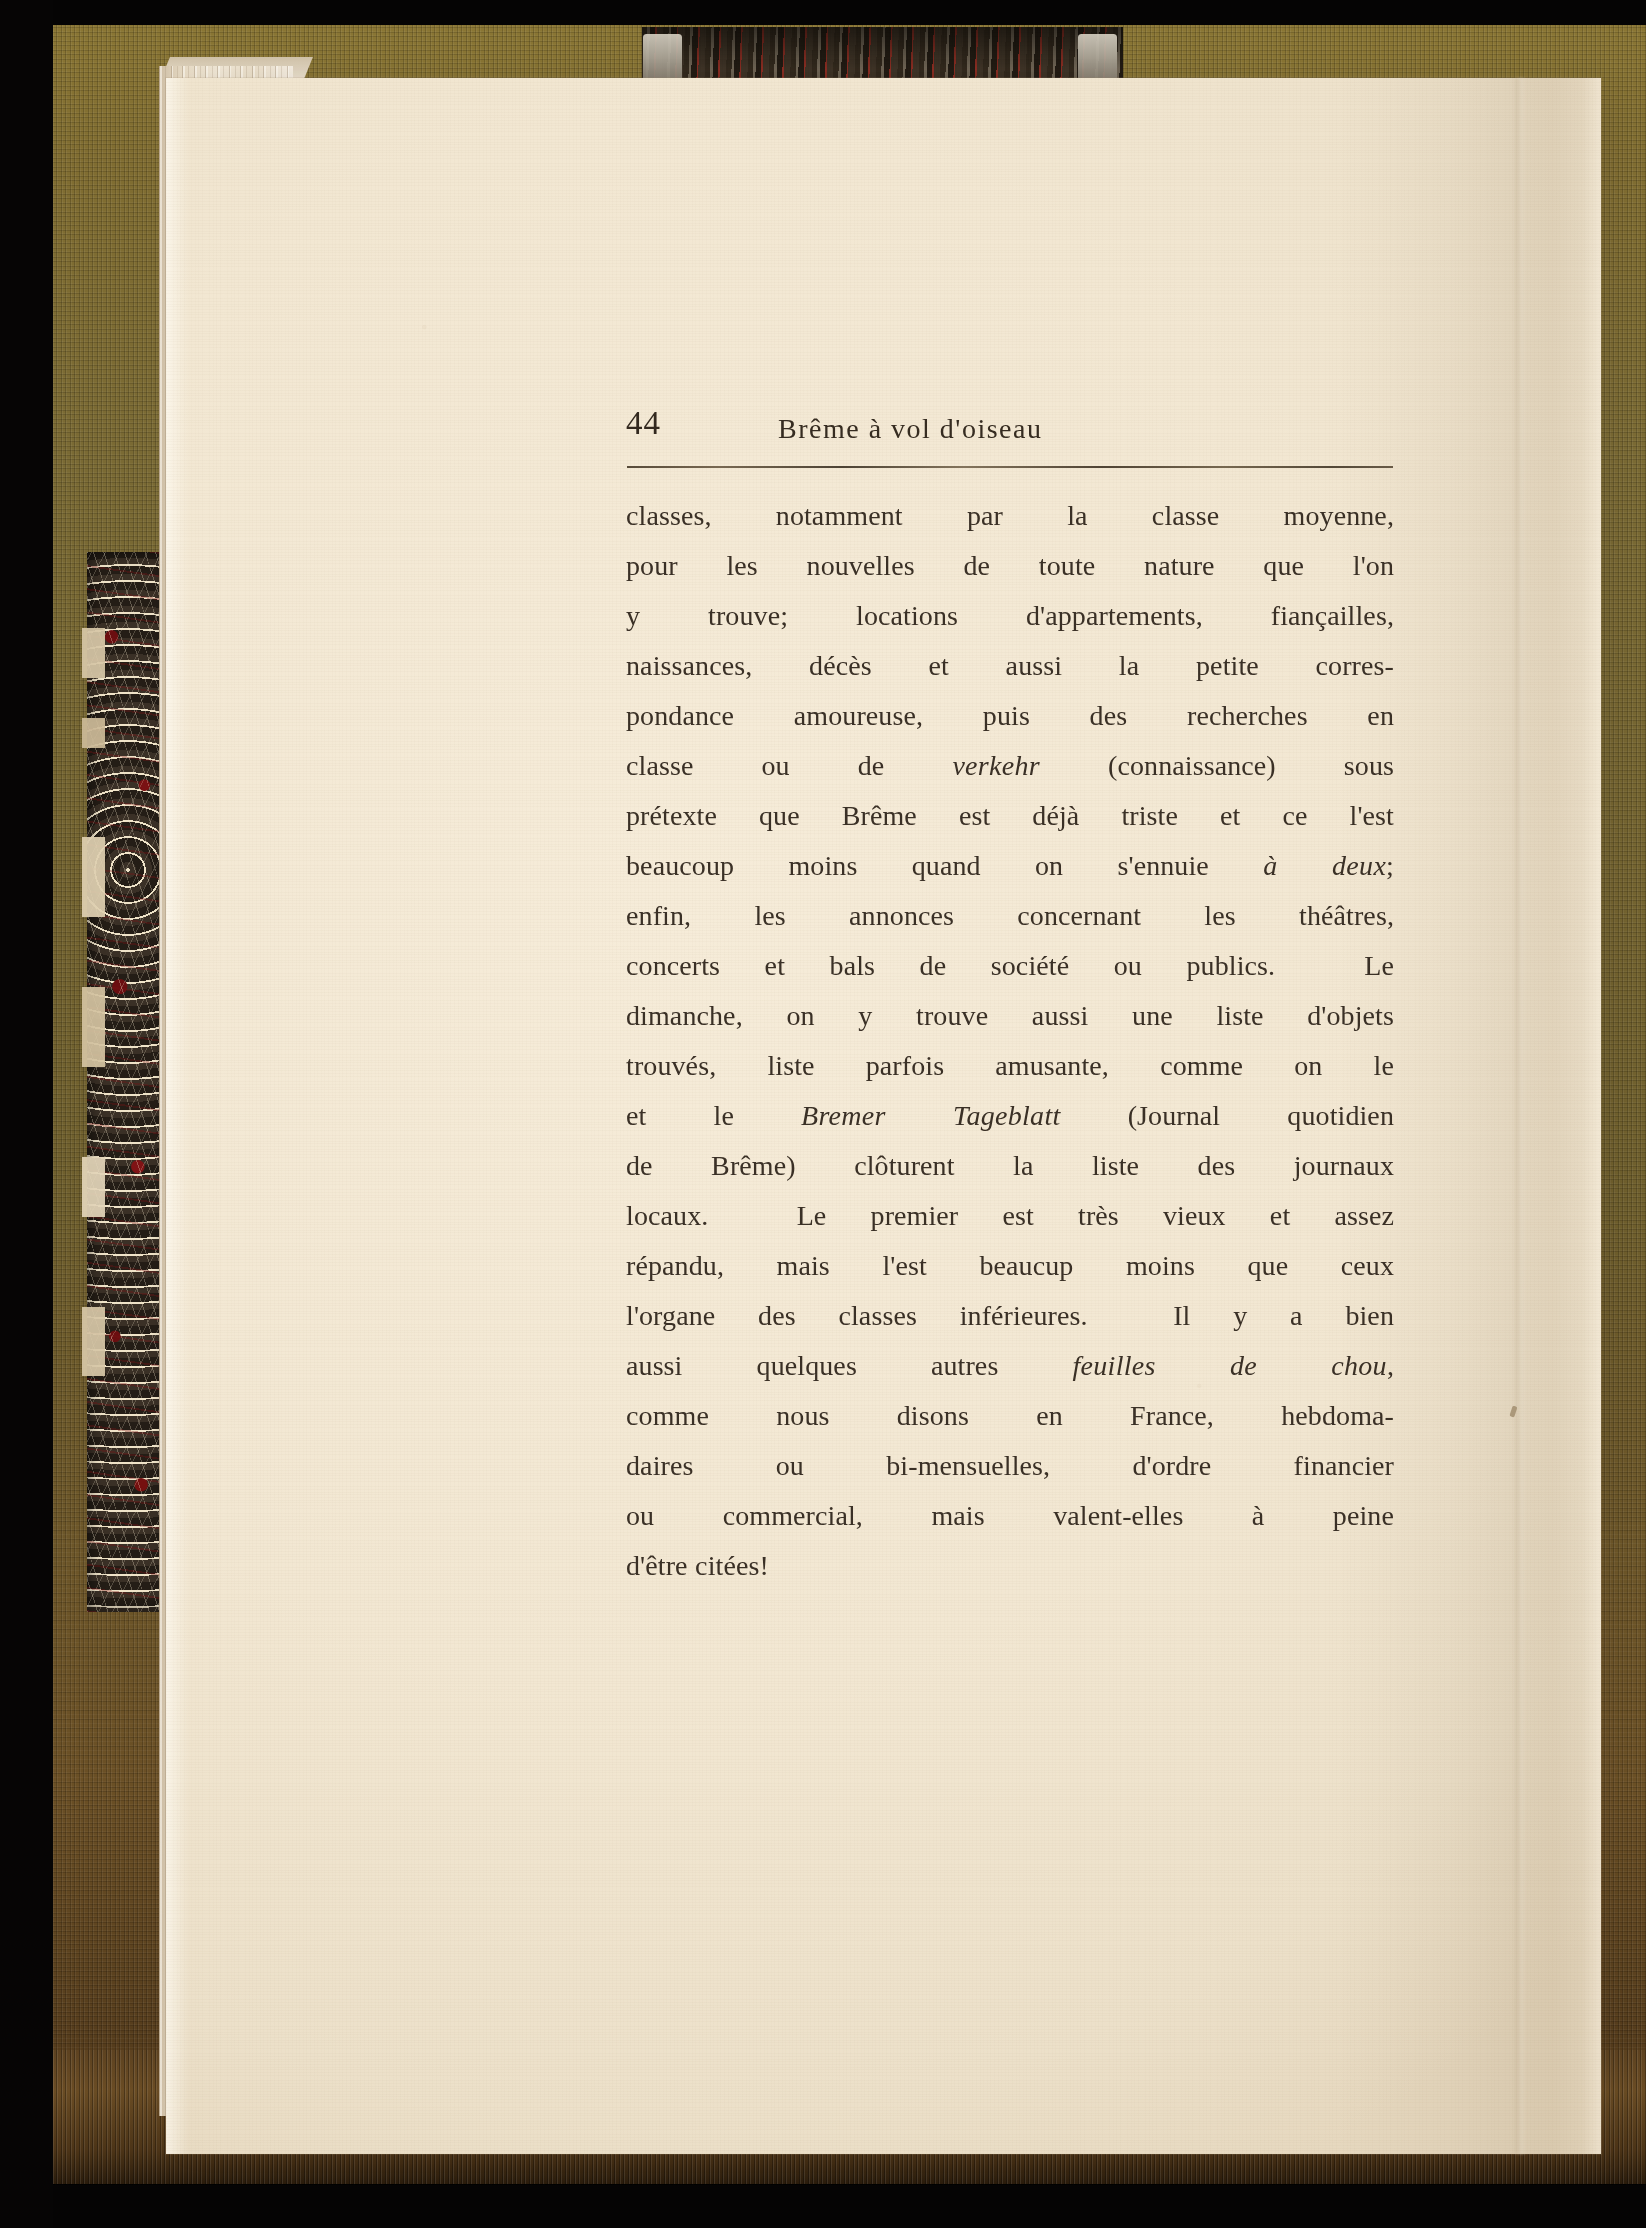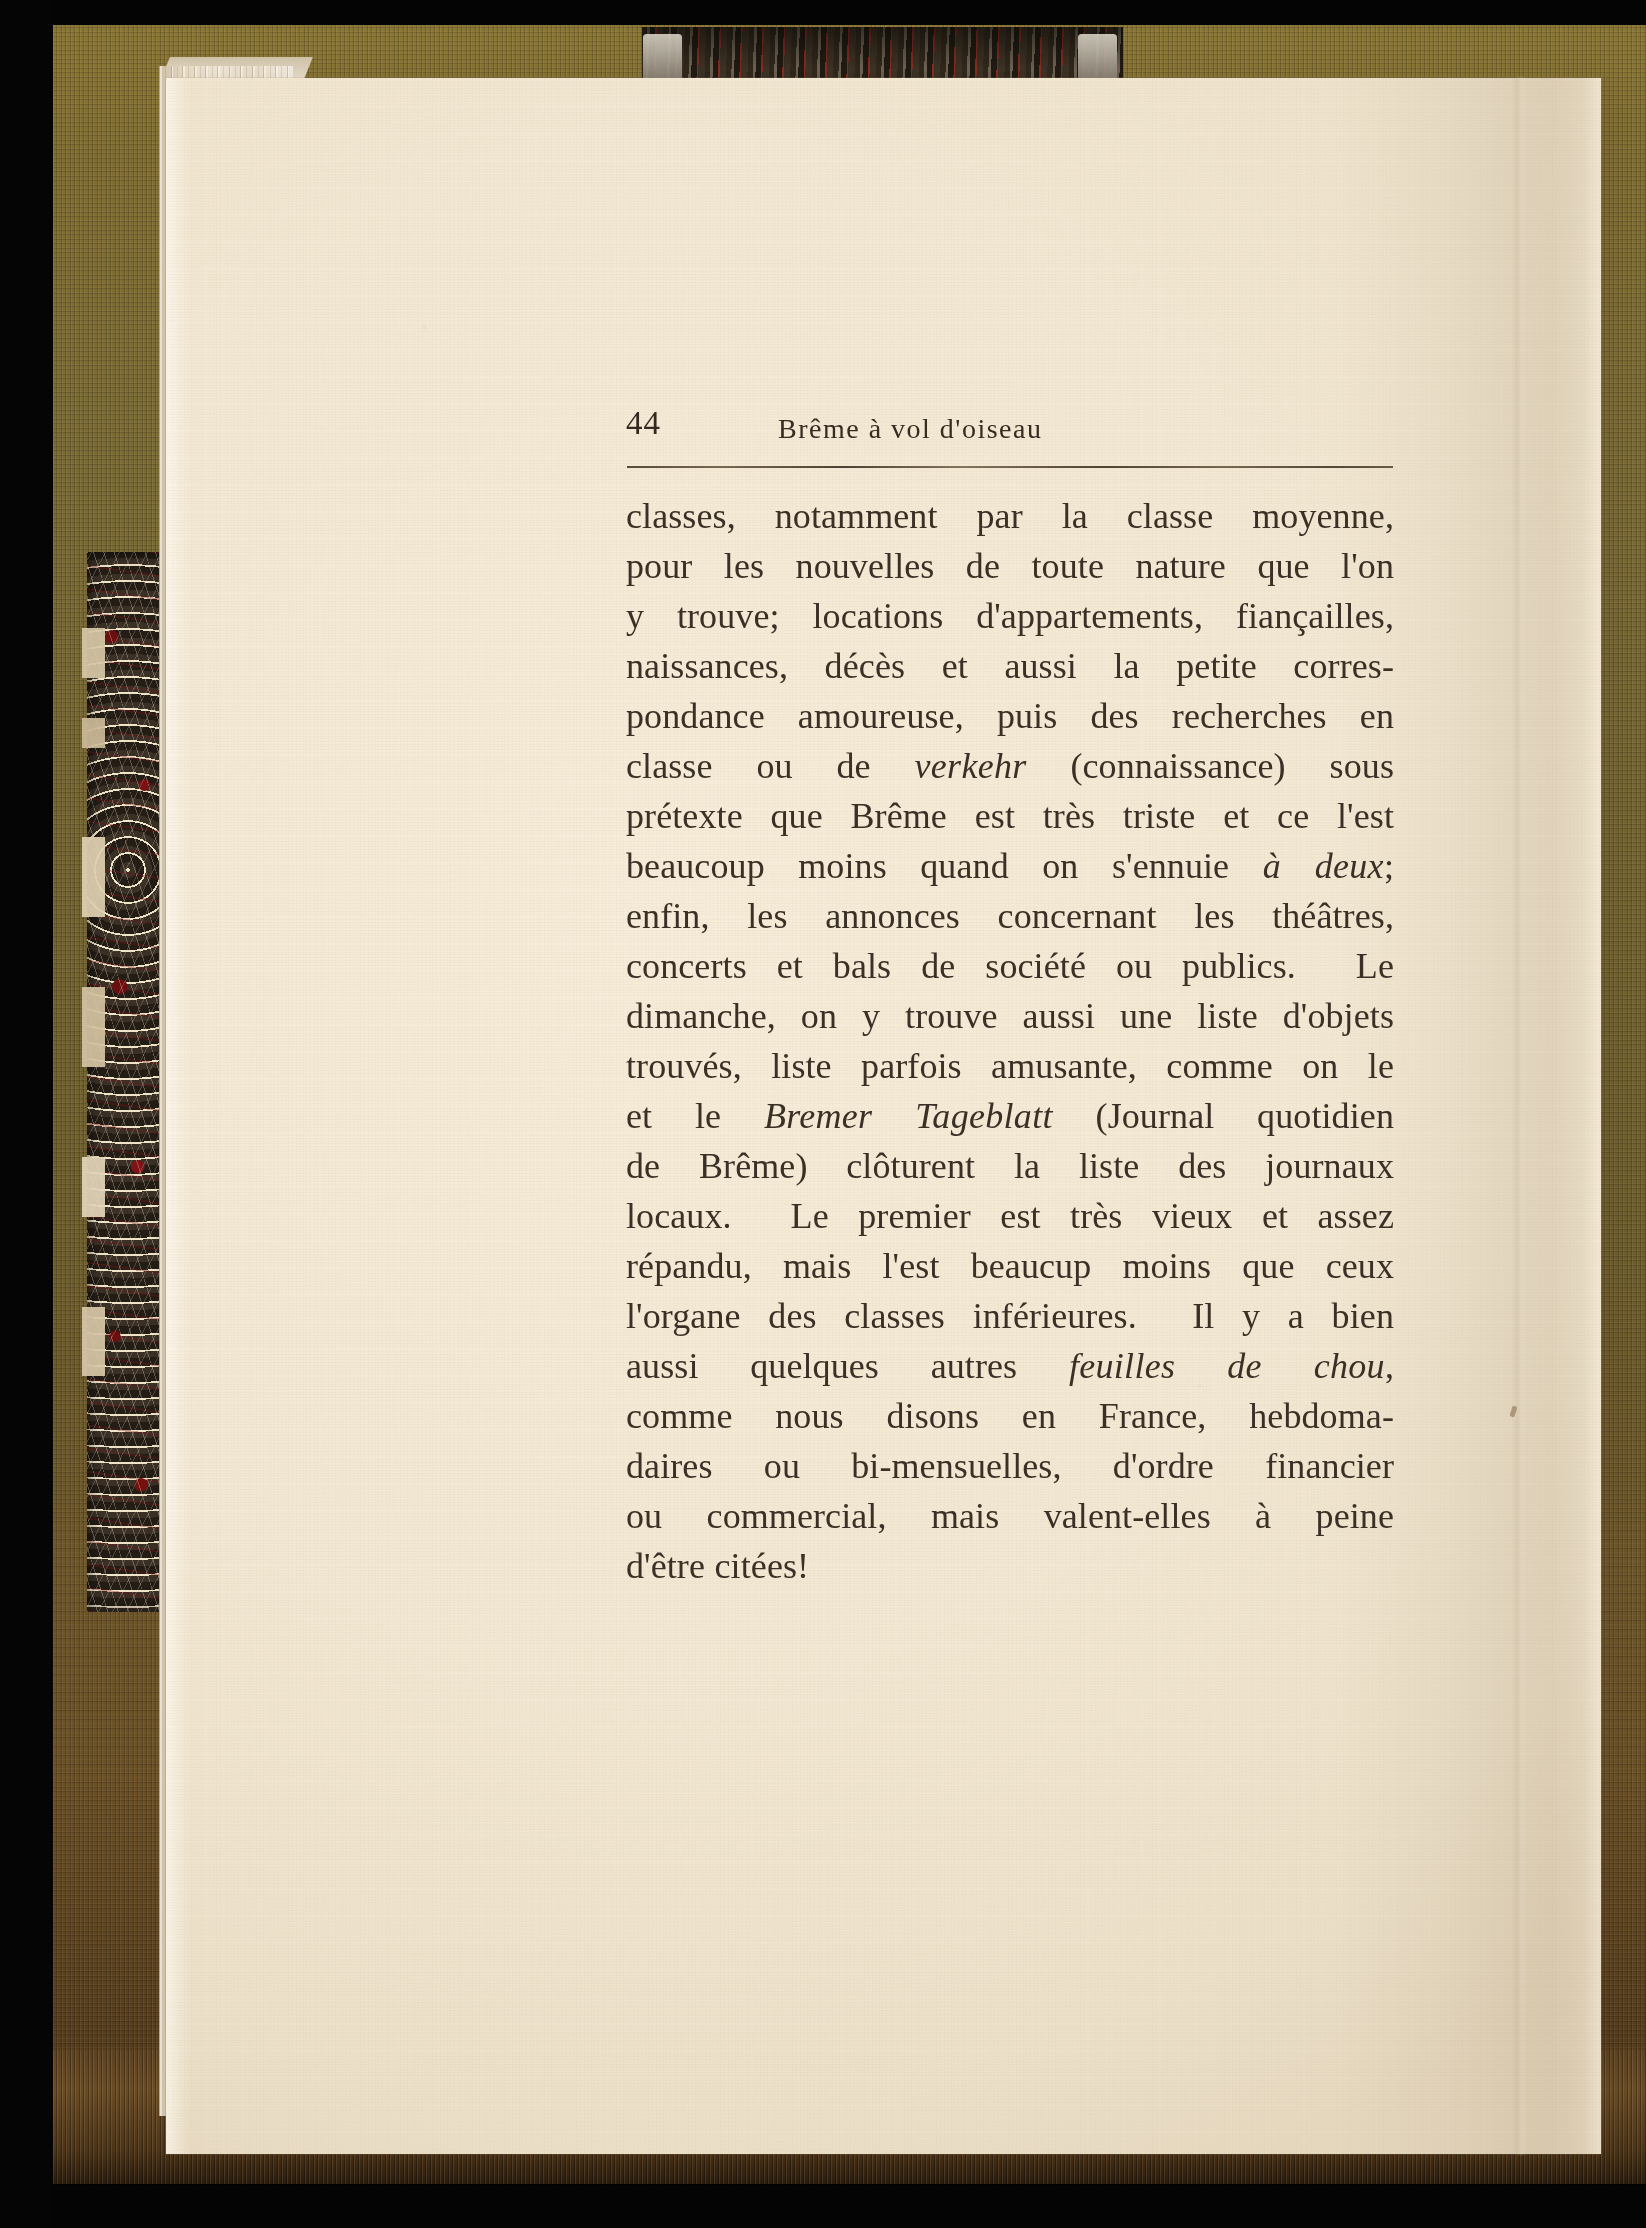--- a/index.html
+++ b/index.html
@@ -298,21 +298,21 @@
     width: 766px;
     height: 1.8px;
     background: linear-gradient(90deg,
       #4a3d2c 0%, #6d5d46 12%, #3e3426 28%, #7a6a52 44%,
       #413526 62%, #6b5c44 78%, #453a2a 92%, #5d4f3b 100%);
     opacity: .92;
   }
 
   .body {
     margin-top: 19.6px;
-    font-size: 36px;
+    font-size: 28px;
     line-height: 50px;
     color: #3a3026;
     text-align: justify;
     text-align-last: left;
     letter-spacing: 0.1px;
     word-spacing: 0.4px;
   }
   .body p { margin: 0; }
   .body i { font-style: italic; letter-spacing: 0.3px; }
 
@@ -364,21 +364,21 @@
 
     <div class="body">
 
       <p>
         <span class="ln">classes, notamment par la classe moyenne,</span>
         <span class="ln">pour les nouvelles de toute nature que l'on</span>
         <span class="ln">y trouve; locations d'appartements, fiançailles,</span>
         <span class="ln">naissances, décès et aussi la petite corres-</span>
         <span class="ln">pondance amoureuse, puis des recherches en</span>
         <span class="ln"><span>classe ou de </span><i>verkehr</i><span> (connaissance) sous</span></span>
-        <span class="ln">prétexte que Brême est très triste et ce l'est</span>
+        <span class="ln">prétexte que Brême est déjà triste et ce l'est</span>
         <span class="ln"><span>beaucoup moins quand on s'ennuie </span><i>à deux</i><span>;</span></span>
         <span class="ln">enfin, les annonces concernant les théâtres,</span>
         <span class="ln">concerts et bals de société ou publics.  Le</span>
         <span class="ln">dimanche, on y trouve aussi une liste d'objets</span>
         <span class="ln">trouvés, liste parfois amusante, comme on le</span>
       </p>
 
       <p>
         <span class="ln"><span>et le </span><i>Bremer Tageblatt</i><span> (Journal quotidien</span></span>
         <span class="ln">de Brême) clôturent la liste des journaux</span>

